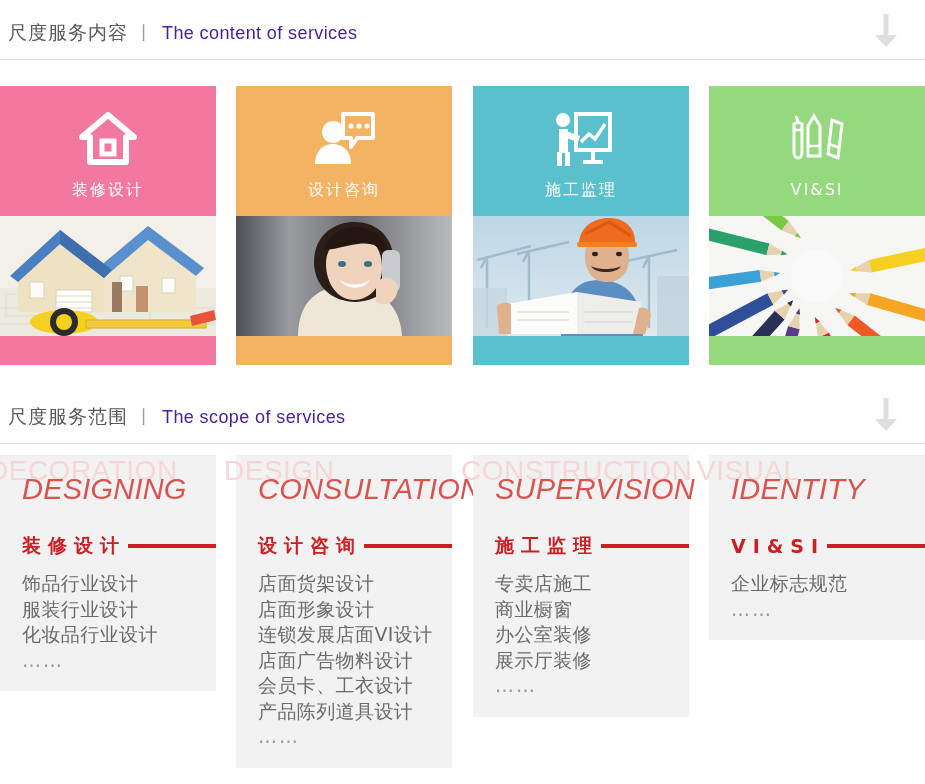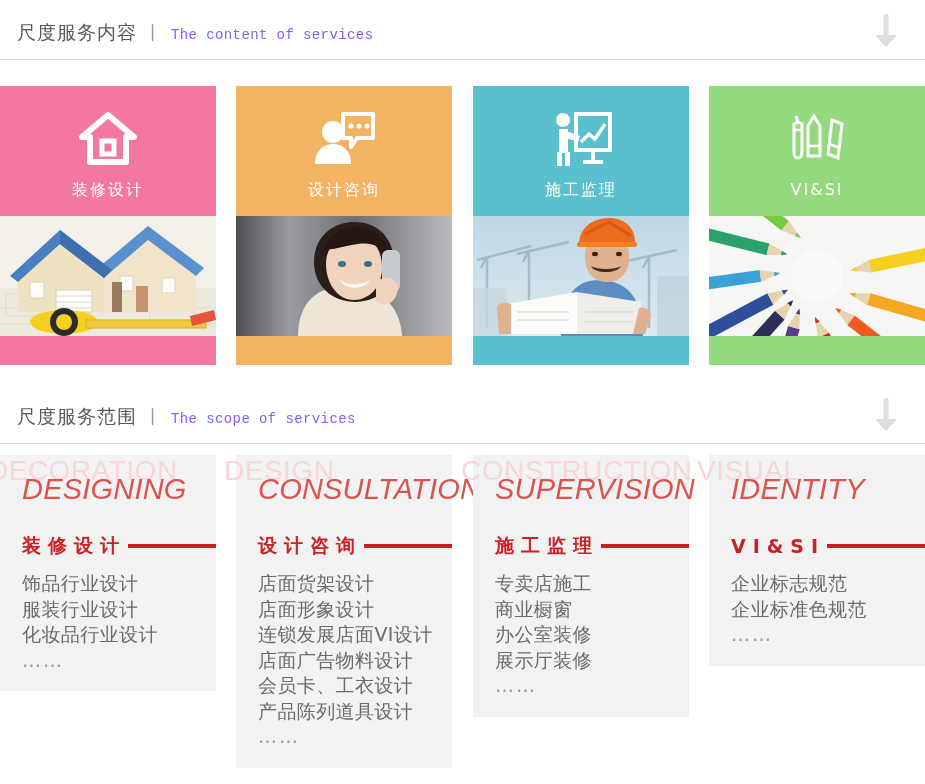--- a/index.html
+++ b/index.html
@@ -11,28 +11,28 @@
   }
   .page { position: relative; width: 925px; height: 784px; }
 
   
   .section-head {
     position: absolute; left: 0; width: 925px; height: 60px;
     border-bottom: 1px solid #dcdcdc;
   }
   .section-head .titles {
     position: absolute; left: 8px; top: 20px;
-    display: flex; align-items: baseline; gap: 0; margin-left: 9px;
+    display: flex; align-items: baseline; gap: 0;
   }
   .sh-cn {
     font-size: 19px; color: #595959; letter-spacing: 1px;
     font-family: "DejaVu Sans", "Liberation Sans", sans-serif;
   }
   .sh-sep { font-size: 18px; color: #9a9a9a; margin: 0 9px 0 7px; }
-  .sh-en { font-size: 14px; color: #8b5cf6; letter-spacing: .4px; font-family: Liberation Mono, monospace; }
+  .sh-en { font-size: 18px; color: #4c1d95; letter-spacing: .4px; }
   .arrow-down {
     position: absolute; right: 24px; top: 14px;
     width: 30px; height: 34px;
   }
 
   
   .cards { position: absolute; left: 0; top: 86px; width: 925px; height: 279px; }
   .card {
     position: absolute; top: 0; width: 216px; height: 279px;
     display: flex; flex-direction: column; align-items: center;
@@ -385,18 +385,17 @@
       <div class="col-head">
         <div class="watermark">VISUAL</div>
         <div class="en-title">IDENTITY</div>
       </div>
       <div class="cn-row">
         <span class="cn-title">VI&amp;SI</span>
         <span class="cn-rule"></span>
       </div>
       <ul>
         <li>企业标志规范</li>
-        <li>企业标准色规范</li>
         <li class="ellipsis">……</li>
       </ul>
     </div>
   </div>
 </div>
 
 </body></html>

